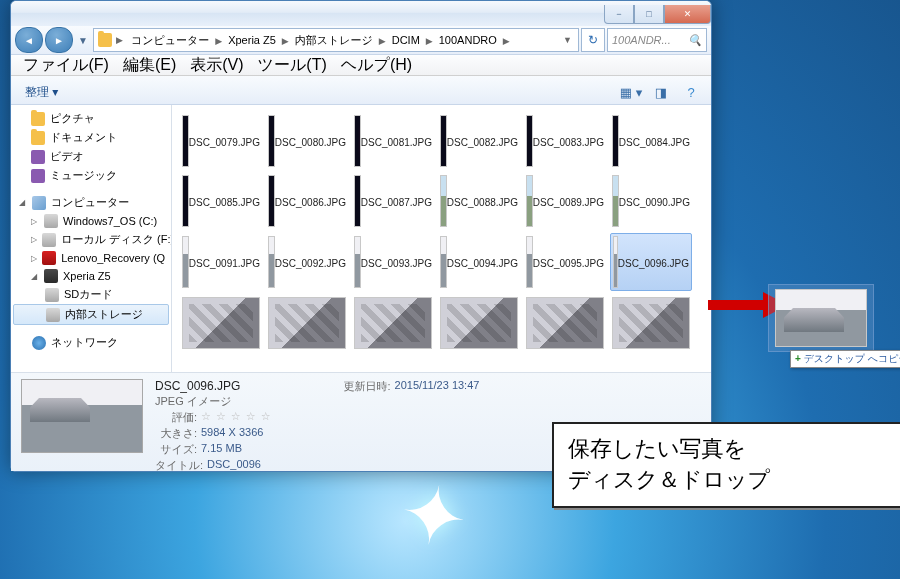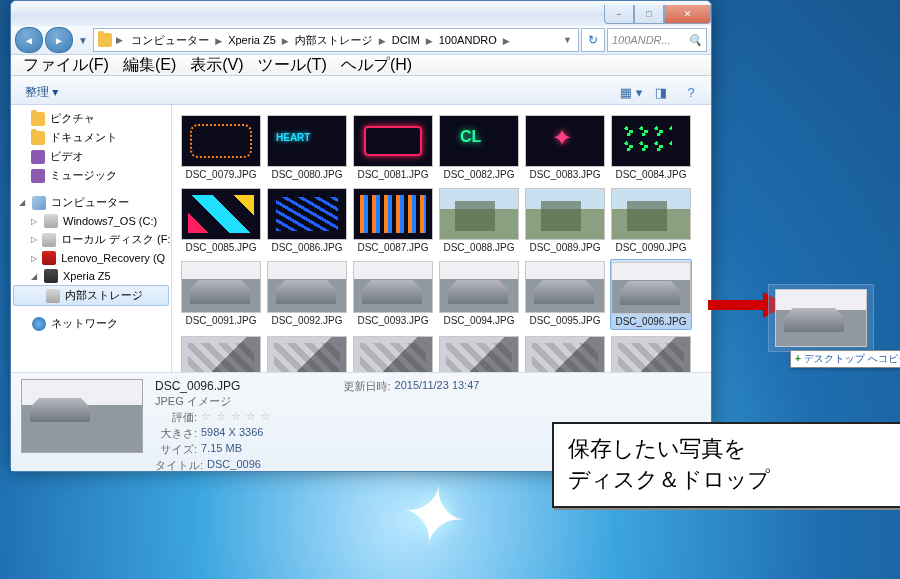--- a/index.html
+++ b/index.html
@@ -37,21 +37,21 @@
 .ifolder{background:#f5c04a;border-radius:0 2px 2px 2px;position:relative}
 .ifolder::before{content:"";position:absolute;top:-2px;left:0;width:6px;height:2px;background:#f5c04a;border-radius:2px 2px 0 0}
 .icomputer{background:linear-gradient(135deg,#a8c8e8,#6a9fd0);border-radius:2px}
 .idrive{background:linear-gradient(to bottom,#d8d8d8,#a8a8a8);border-radius:2px}
 .irec{background:linear-gradient(to bottom,#d82020,#a01010);border-radius:2px}
 .iphone{background:linear-gradient(to bottom,#4a4a4a,#2a2a2a);border-radius:2px}
 .inet{background:radial-gradient(circle,#6ab0e8,#2a70b0);border-radius:50%}
 .imedia{background:#8a5ab0;border-radius:2px}
 .filepane{flex:1;background:#fff;overflow:auto;padding:8px}
 .thumbgrid{display:grid;grid-template-columns:repeat(6,82px);gap:4px 4px}
-.thumbcell{display:flex;flex-direction:column;align-items:center;padding:2px;cursor:pointer}
+.thumbcell{display:flex;align-items:center;padding:2px;cursor:pointer}
 .thumbcell.sel{background:linear-gradient(to bottom,rgba(180,210,250,.6),rgba(150,190,240,.7));border:1px solid #7daee8;border-radius:2px}
 .thumb{width:78px;height:50px;border:1px solid #c8c8c8;background:#0a0a1a;position:relative;overflow:hidden}
 .thumb.neon1{background:#0a0a1a}
 .thumb.neon1::after{content:"";position:absolute;inset:8px;border:2px dotted #ff8020;border-radius:8px}
 .thumb.neon2{background:#0a0a1a}
 .thumb.neon2::after{content:"HEART";position:absolute;left:8px;top:16px;font-size:10px;color:#20e0ff;font-weight:bold;text-shadow:0 0 4px #20e0ff}
 .thumb.neon3::after{content:"";position:absolute;inset:10px;border:2px solid #ff2060;border-radius:4px;box-shadow:0 0 6px #ff2060}
 .thumb.neon4::after{content:"CL";position:absolute;left:20px;top:12px;font-size:16px;color:#20ffa0;font-weight:bold;text-shadow:0 0 6px #20ffa0}
 .thumb.neon5::after{content:"✦";position:absolute;left:26px;top:8px;font-size:24px;color:#ff4080;text-shadow:0 0 6px #ff4080}
 .thumb.neon6::after{content:"";position:absolute;left:10px;top:8px;width:50px;height:30px;background:radial-gradient(circle at 30% 30%,#20ff60 2px,transparent 2px),radial-gradient(circle at 60% 50%,#20ff60 2px,transparent 2px),radial-gradient(circle at 45% 70%,#20ff60 2px,transparent 2px);background-size:15px 15px}
@@ -173,20 +173,24 @@
             <div class="sideitem indent1">
               <span class="tri">▷</span>
               <span class="sicon irec"></span>
               <span>Lenovo_Recovery (Q</span>
             </div>
             <div class="sideitem indent1">
               <span class="tri">◢</span>
               <span class="sicon iphone"></span>
               <span>Xperia Z5</span>
             </div>
+            <div class="sideitem indent2">
+              <span class="sicon idrive"></span>
+              <span>SDカード</span>
+            </div>
             <div class="sideitem indent2 sel">
               <span class="sicon idrive"></span>
               <span>内部ストレージ</span>
             </div>
           </div>
       </div>
       <div class="sidegroup">
         <div class="sideitem">
           <span class="tri"></span>
           <span class="sicon inet"></span>

